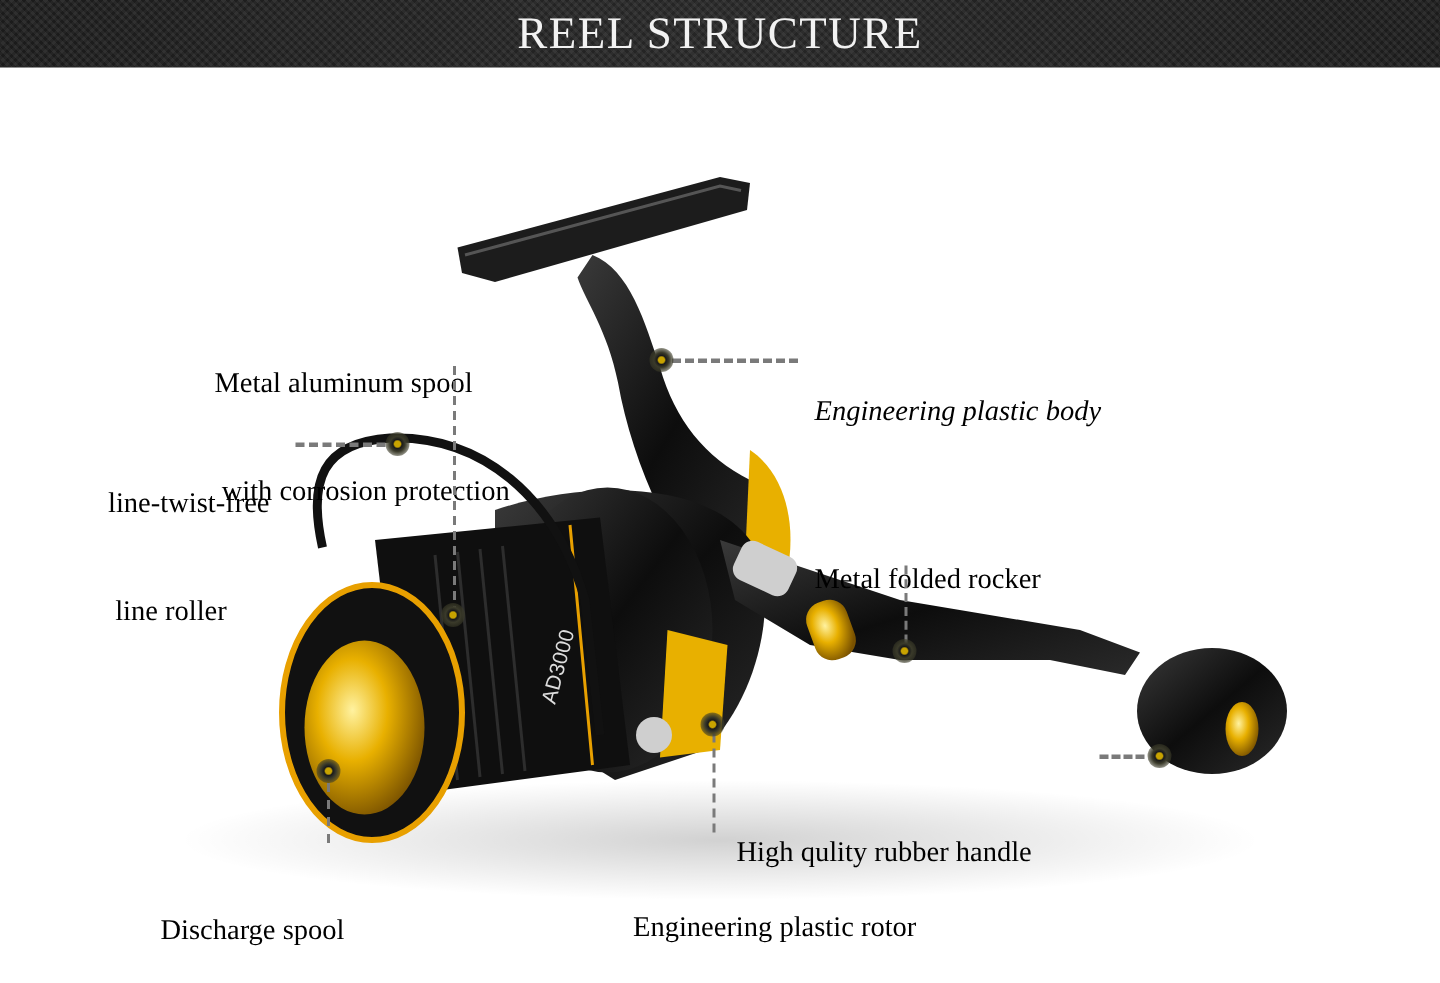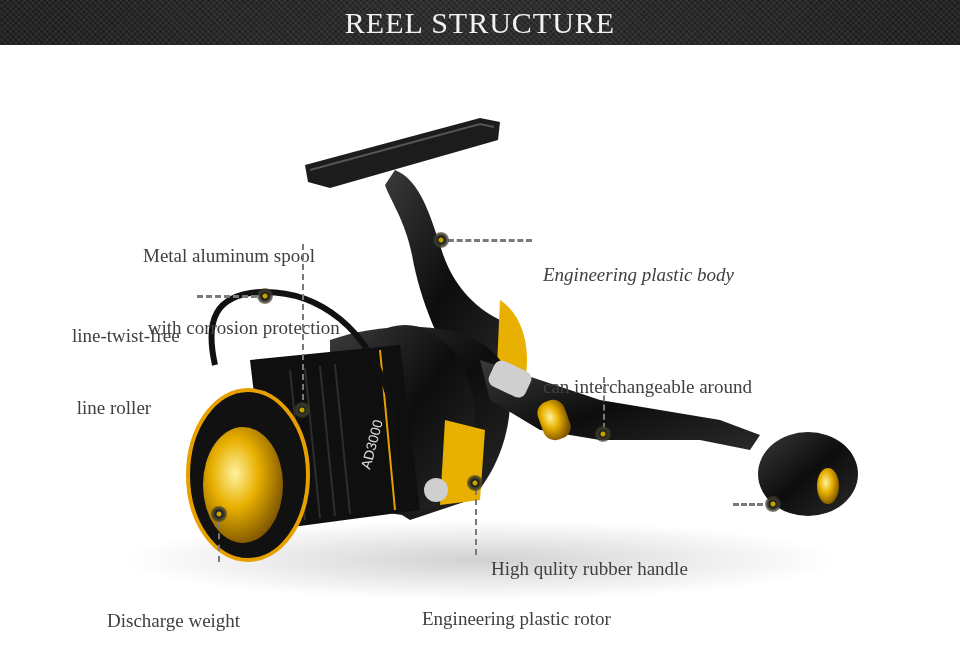--- a/index.html
+++ b/index.html
@@ -6,21 +6,21 @@
   body { width:960px; height:655px; position:relative; overflow:hidden; background:#ffffff; font-family:"Liberation Serif","DejaVu Serif",serif; }
   .banner { position:absolute; left:0; top:0; width:960px; height:45px;
     background:
       repeating-linear-gradient(45deg, rgba(255,255,255,0.05) 0 2px, rgba(0,0,0,0.0) 2px 4px),
       repeating-linear-gradient(-45deg, rgba(255,255,255,0.04) 0 2px, rgba(0,0,0,0.0) 2px 4px),
       linear-gradient(90deg,#1b1b1b 0%,#262626 50%,#1b1b1b 100%);
     display:flex; align-items:center; justify-content:center; }
   .banner-title { color:#f2f2f2; font-size:30px; letter-spacing:1px; font-family:"Liberation Serif","DejaVu Serif",serif; }
   .stage { position:absolute; left:0; top:45px; width:960px; height:610px; }
   .reel { position:absolute; left:0; top:0; }
-  .lbl { position:absolute; color:#404040; font-size:19px; line-height:24px; white-space:pre; font-family:"Liberation Serif","DejaVu Serif",serif; }
+  .lbl { position:absolute; color:#000000; font-size:19px; line-height:24px; white-space:pre; font-family:"Liberation Serif","DejaVu Serif",serif; }
   .dash-h { position:absolute; height:0; border-top:3px dashed #7a7a7a; }
   .dash-v { position:absolute; width:0; border-left:2px dashed #7a7a7a; }
   .dot { position:absolute; width:16px; height:16px; margin:-8px 0 0 -8px; border-radius:50%; background:radial-gradient(circle,#c8a300 0 2px,#1a1a1a 3px,#3a3a2a 5px,rgba(60,60,40,0.55) 8px); }
 </style>
 </head>
 <body>
 
 <div class="banner">
   <span class="banner-title">REEL STRUCTURE</span>
 </div>
@@ -97,33 +97,33 @@
   <div class="dash-h" style="left:197px;top:250px;width:60px;"></div>
   <div class="dot" style="left:265px;top:251px;"></div>
 
   <div class="lbl" style="left:543px;top:170px;font-style:italic;">
     <div>Engineering plastic body</div>
   </div>
   <div class="dash-h" style="left:448px;top:194px;width:84px;"></div>
   <div class="dot" style="left:441px;top:195px;"></div>
 
   <div class="lbl" style="left:543px;top:282px;">
-    <div>can interchangeable around</div>
+    <div>Metal folded rocker</div>
   </div>
   <div class="dash-v" style="left:603px;top:332px;height:52px;"></div>
   <div class="dot" style="left:603px;top:389px;"></div>
 
   <div class="lbl" style="left:491px;top:464px;">
     <div>High qulity rubber handle</div>
   </div>
   <div class="dash-h" style="left:733px;top:458px;width:30px;"></div>
   <div class="dot" style="left:773px;top:459px;"></div>
 
   <div class="lbl" style="left:107px;top:516px;">
-    <div>Discharge weight</div>
+    <div>Discharge spool</div>
   </div>
   <div class="dash-v" style="left:218px;top:477px;height:40px;"></div>
   <div class="dot" style="left:219px;top:469px;"></div>
 
   <div class="lbl" style="left:422px;top:514px;">
     <div>Engineering plastic rotor</div>
   </div>
   <div class="dash-v" style="left:475px;top:444px;height:66px;"></div>
   <div class="dot" style="left:475px;top:438px;"></div>
 </div>

